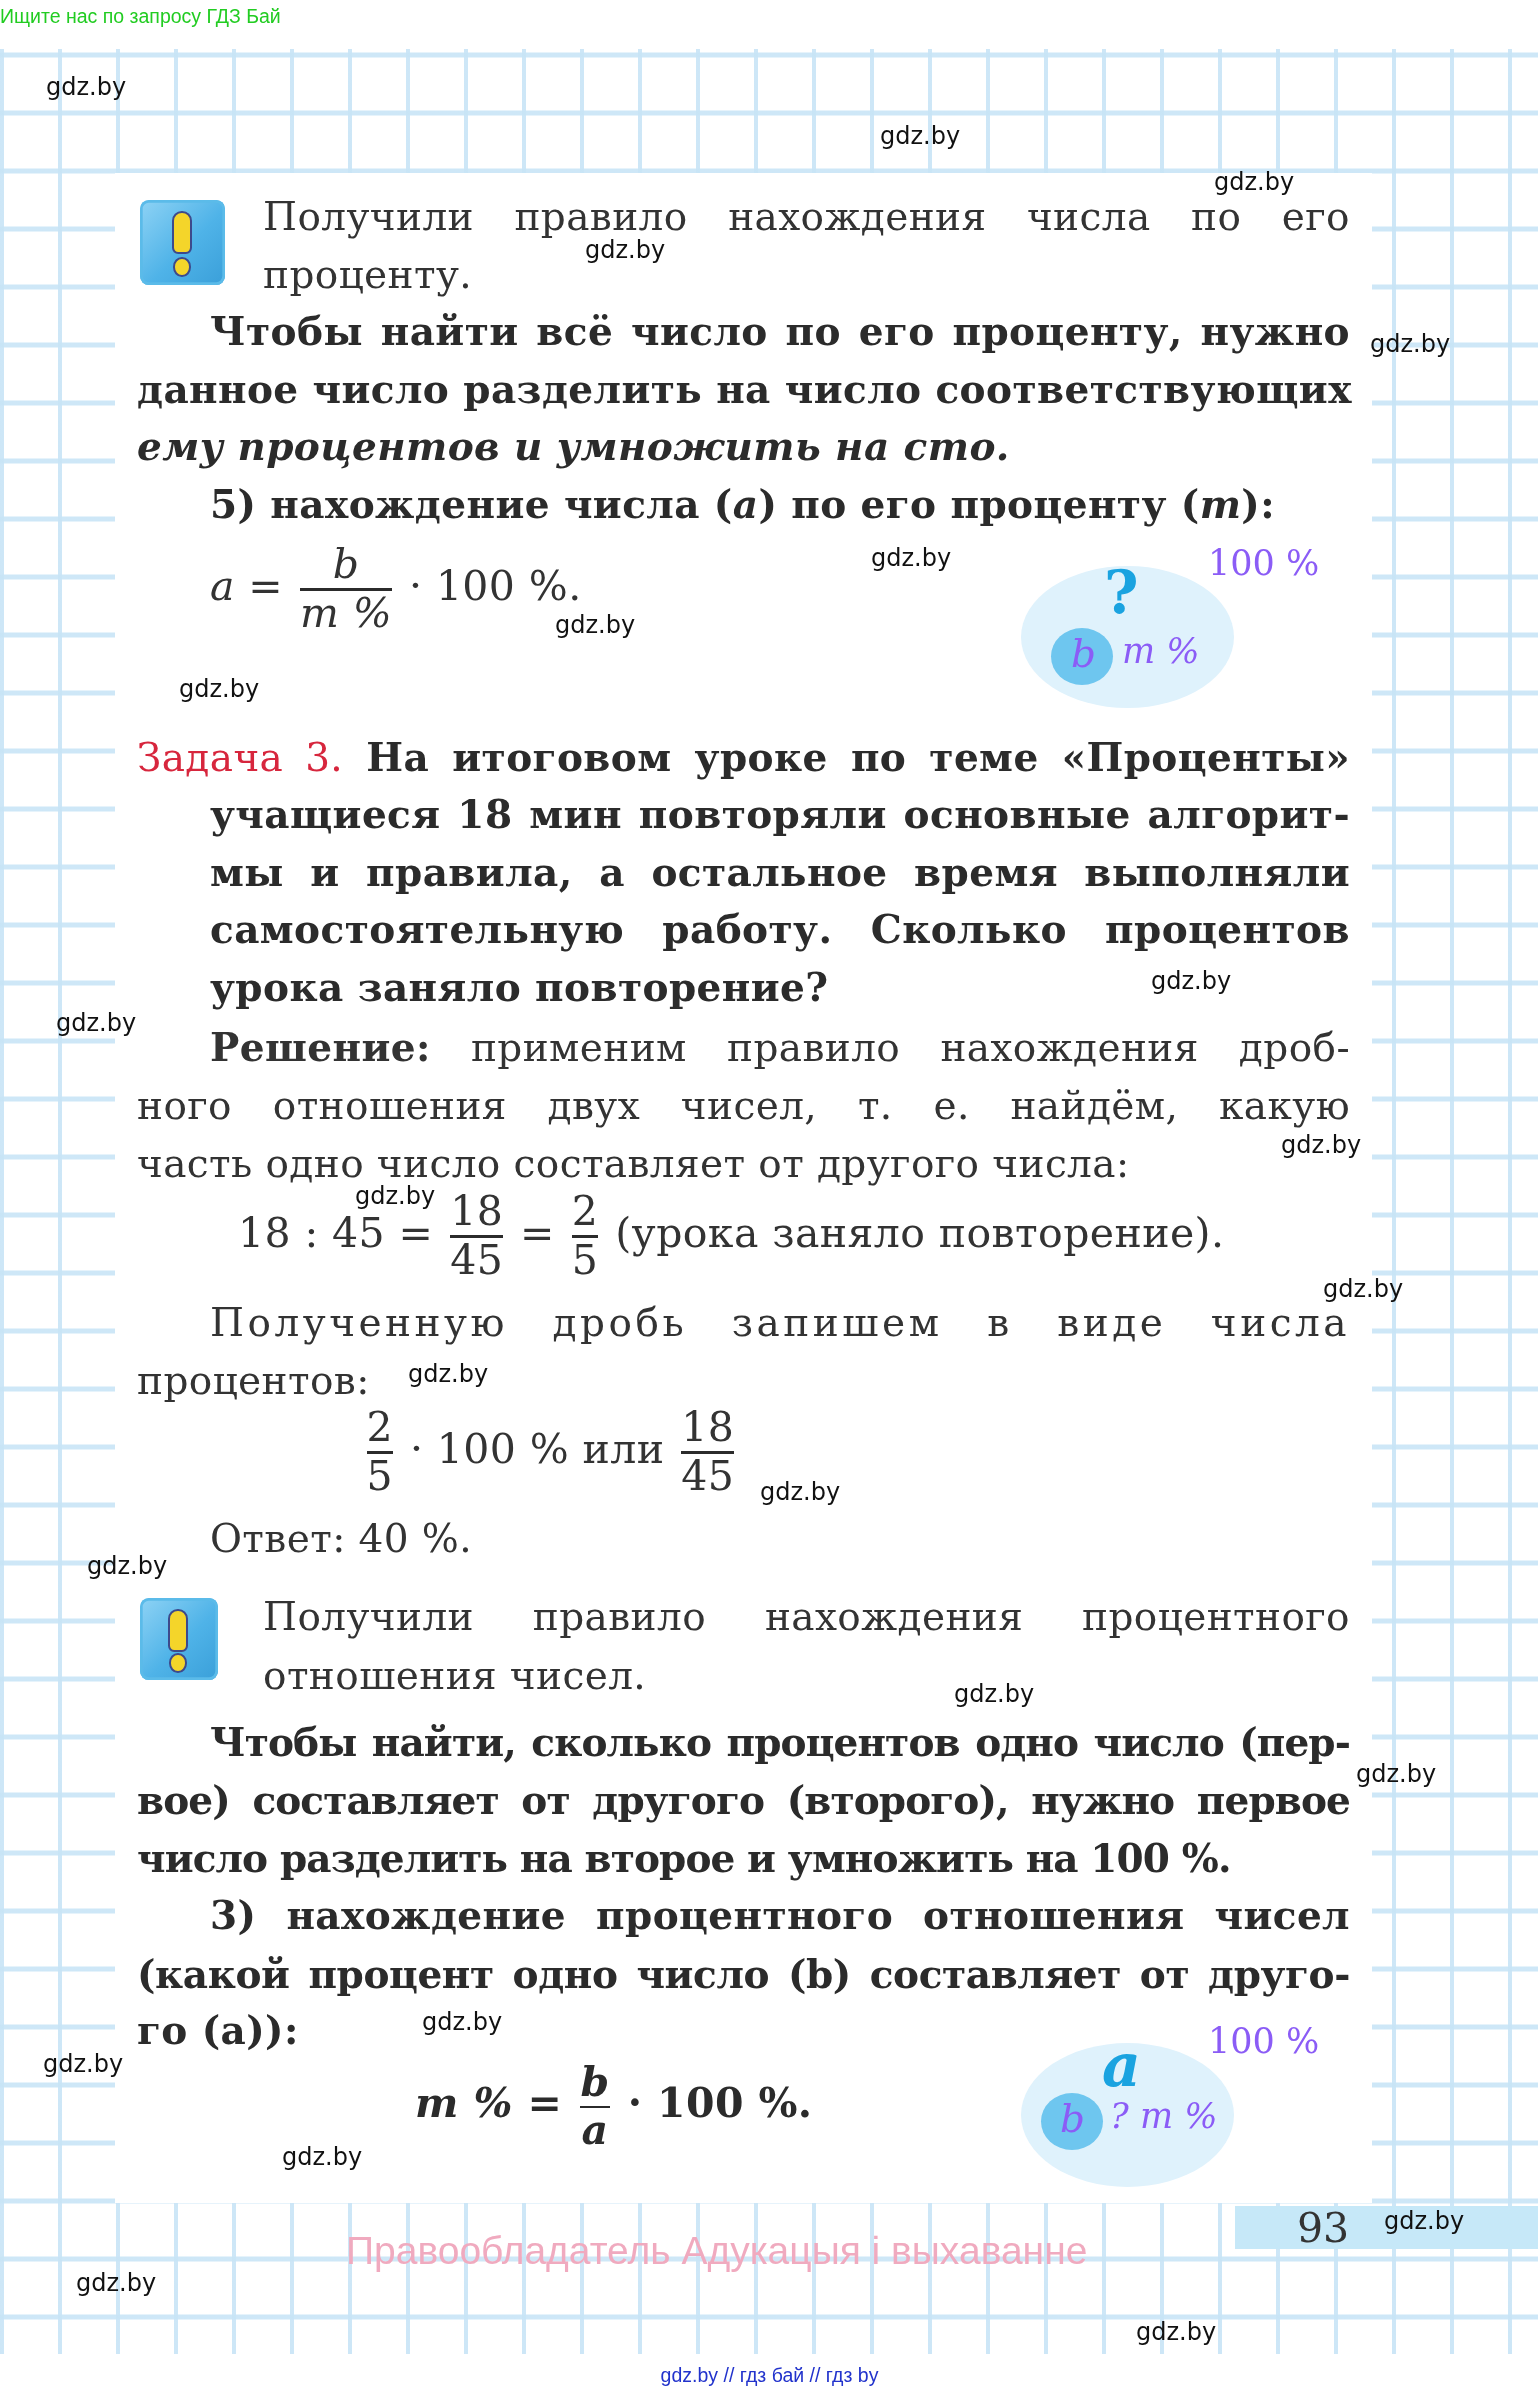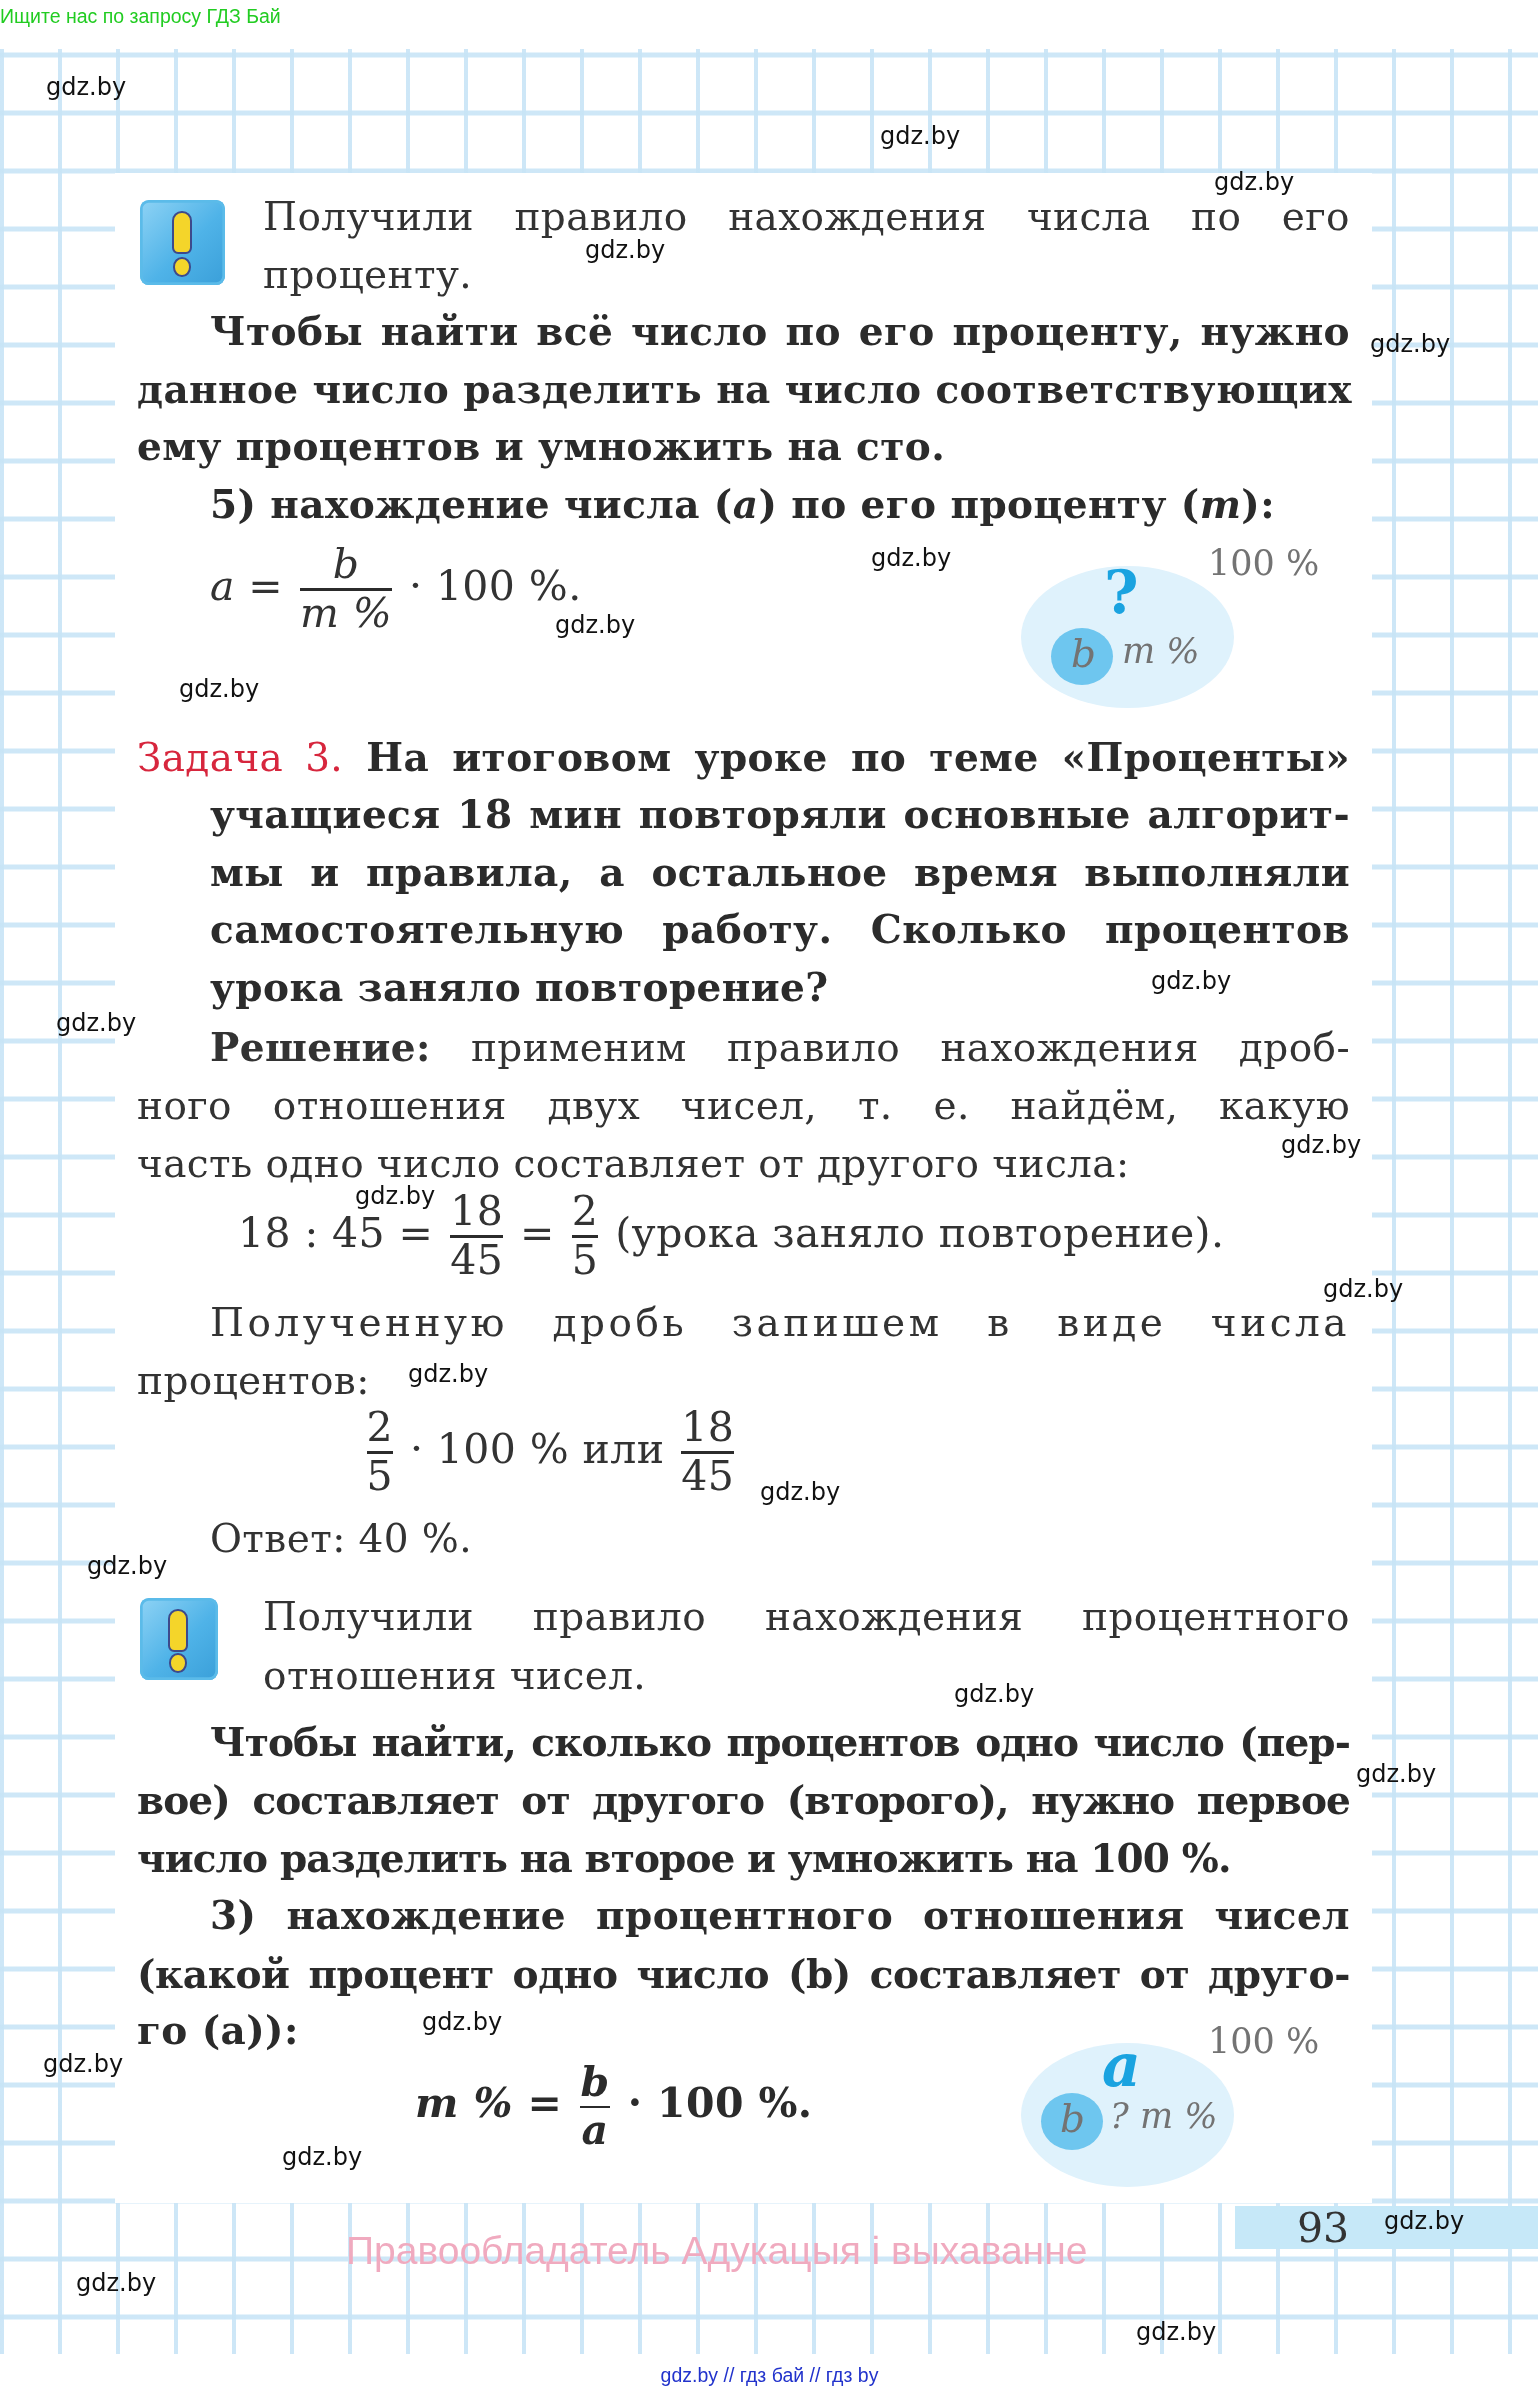--- a/index.html
+++ b/index.html
@@ -62,21 +62,21 @@
   .frac .num, .frac .den { display: block; line-height: 1.05; }
   .frac .bar { display: block; height: 2.7px; background: #2b2b2b; margin: 1.8px 0; }
 
   .ellipse {
     position: absolute; width: 213px; height: 142px; border-radius: 50%;
     background: #dff2fc;
   }
   .inner {
     position: absolute; border-radius: 50%; background: #6ec6ef;
   }
-  .pct-label { position: absolute; font-size: 35px; color: #737373; }
+  .pct-label { position: absolute; font-size: 35px; color: #8b5cf6; }
 
   .page-box {
     position: absolute; left: 1235px; top: 2206px; width: 304px; height: 43px;
     background: #c6e8f8;
   }
   .page-num {
     position: absolute; left: 1297px; top: 2204px; font-size: 41px; color: #333;
   }
   .copyright {
     position: absolute; left: 346px; top: 2229px; font-family: "Liberation Sans", sans-serif;
@@ -93,21 +93,21 @@
 
 <div class="rule-icon" style="left:140px; top:200px;">
   <span class="bar"></span>
   <span class="dot"></span>
 </div>
 <div class="line light just" style="left:263px; top:197px; width:1087px;">Получили правило нахождения числа по его</div>
 <div class="line light" style="left:263px; top:255px;">проценту.</div>
 
 <div class="line bold just" style="left:210px; top:312px; width:1140px;">Чтобы найти всё число по его проценту, нужно</div>
 <div class="line bold just" style="left:137px; top:370px; width:1213px;">данное число разделить на число соответствующих</div>
-<div class="line bold" style="left:137px; top:427px;">ему процентов и умножить на сто.</div>
+<div class="line bold" style="left:137px; top:427px;font-style:italic;">ему процентов и умножить на сто.</div>
 
 <div class="line bold" style="left:210px; top:485px;">
   <span>5) нахождение числа (</span><span class="it">a</span><span>) по его проценту (</span><span class="it">m</span><span>):</span>
 </div>
 
 <div class="line light" style="left:210px; top:543px; font-size:41px;">
   <span class="it">a</span>
   <span>=</span>
   <span class="frac">
     <span class="num it">b</span>

